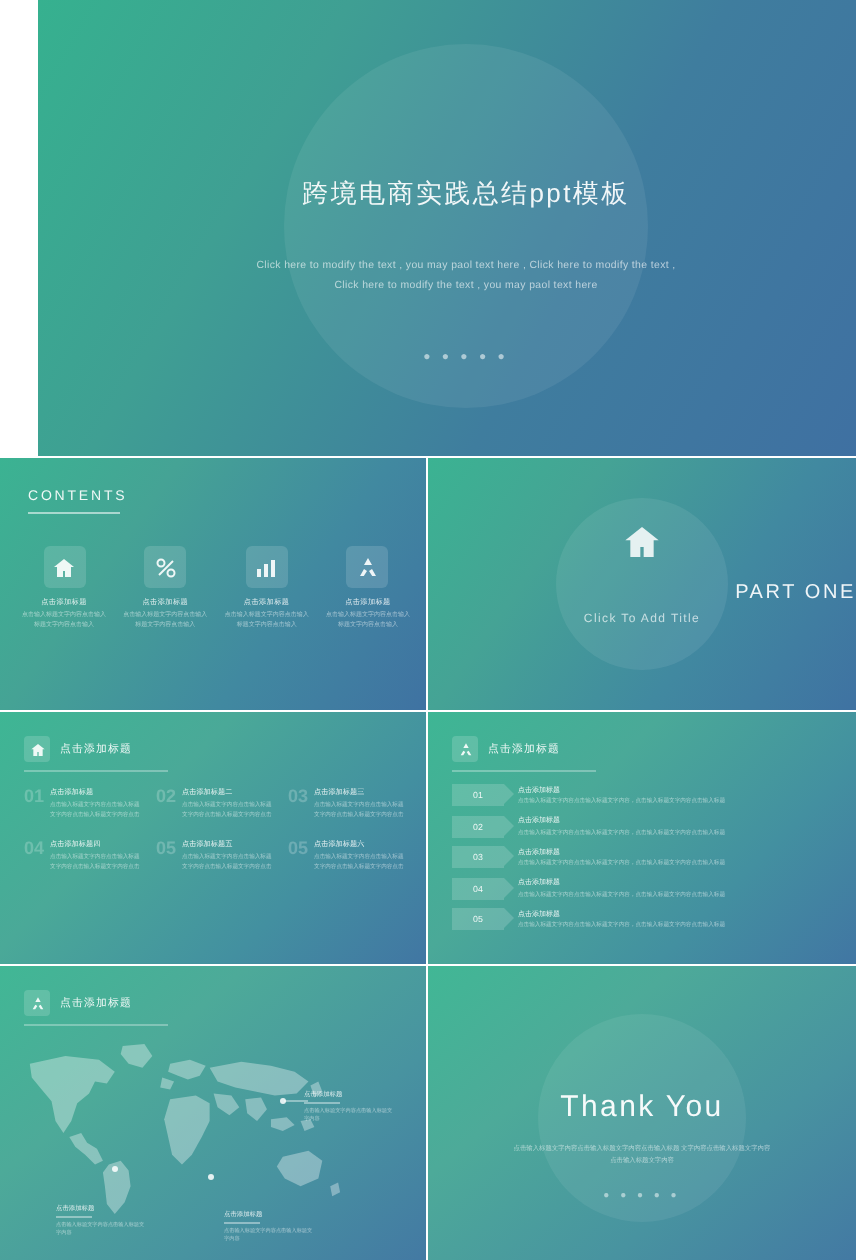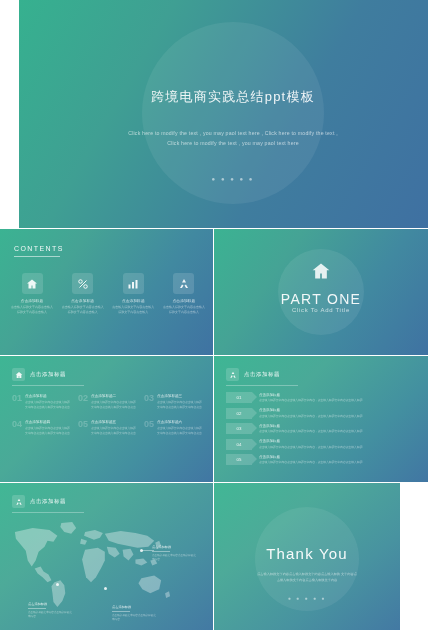--- a/index.html
+++ b/index.html
@@ -99,21 +99,21 @@
     background: rgba(255,255,255,0.08);
   }
   .s3-icon {
     position: absolute; left: 50%; top: 31px; margin-left: -11px;
     width: 22px; height: 22px;
     display: flex; align-items: center; justify-content: center;
   }
   .s3-icon svg { width: 20px; height: 20px; display:block; }
   .s3-part {
     position: absolute; left: 0; right: 0; top: 62px;
-    text-align: center; font-size: 14px; letter-spacing: 1.3px;
+    text-align: right; font-size: 10px; letter-spacing: 1.3px;
     color: rgba(255,255,255,0.92);
   }
   .s3-click {
     position: absolute; left: 0; right: 0; top: 78px;
     text-align: center; font-size: 6px; letter-spacing: .7px;
     color: rgba(255,255,255,0.68);
   }
 
   
   .sh {
@@ -190,21 +190,21 @@
   #mapNote1 { left: 152px; top: 62px; }
   #mapNote2 { left: 28px; top: 119px; }
   #mapNote3 { left: 112px; top: 122px; }
   .map-pin {
     position: absolute; width: 3px; height: 3px; border-radius: 50%;
     background: rgba(255,255,255,0.85);
   }
   .map-line { position: absolute; background: rgba(255,255,255,0.4); height: 1px; }
 
   
-  #slide7 { left: 214px; top: 483px; width: 186px; height: 147px; }
+  #slide7 { left: 214px; top: 483px; width: 214px; height: 147px; }
   .s7-circle {
     position: absolute; left: 50%; top: 24px; margin-left: -52px;
     width: 104px; height: 104px; border-radius: 50%;
     background: rgba(255,255,255,0.07);
   }
   .s7-title {
     position: absolute; left: 0; right: 0; top: 62px;
     text-align: center; font-size: 15px; letter-spacing: 1.2px;
     color: rgba(255,255,255,0.95);
   }

